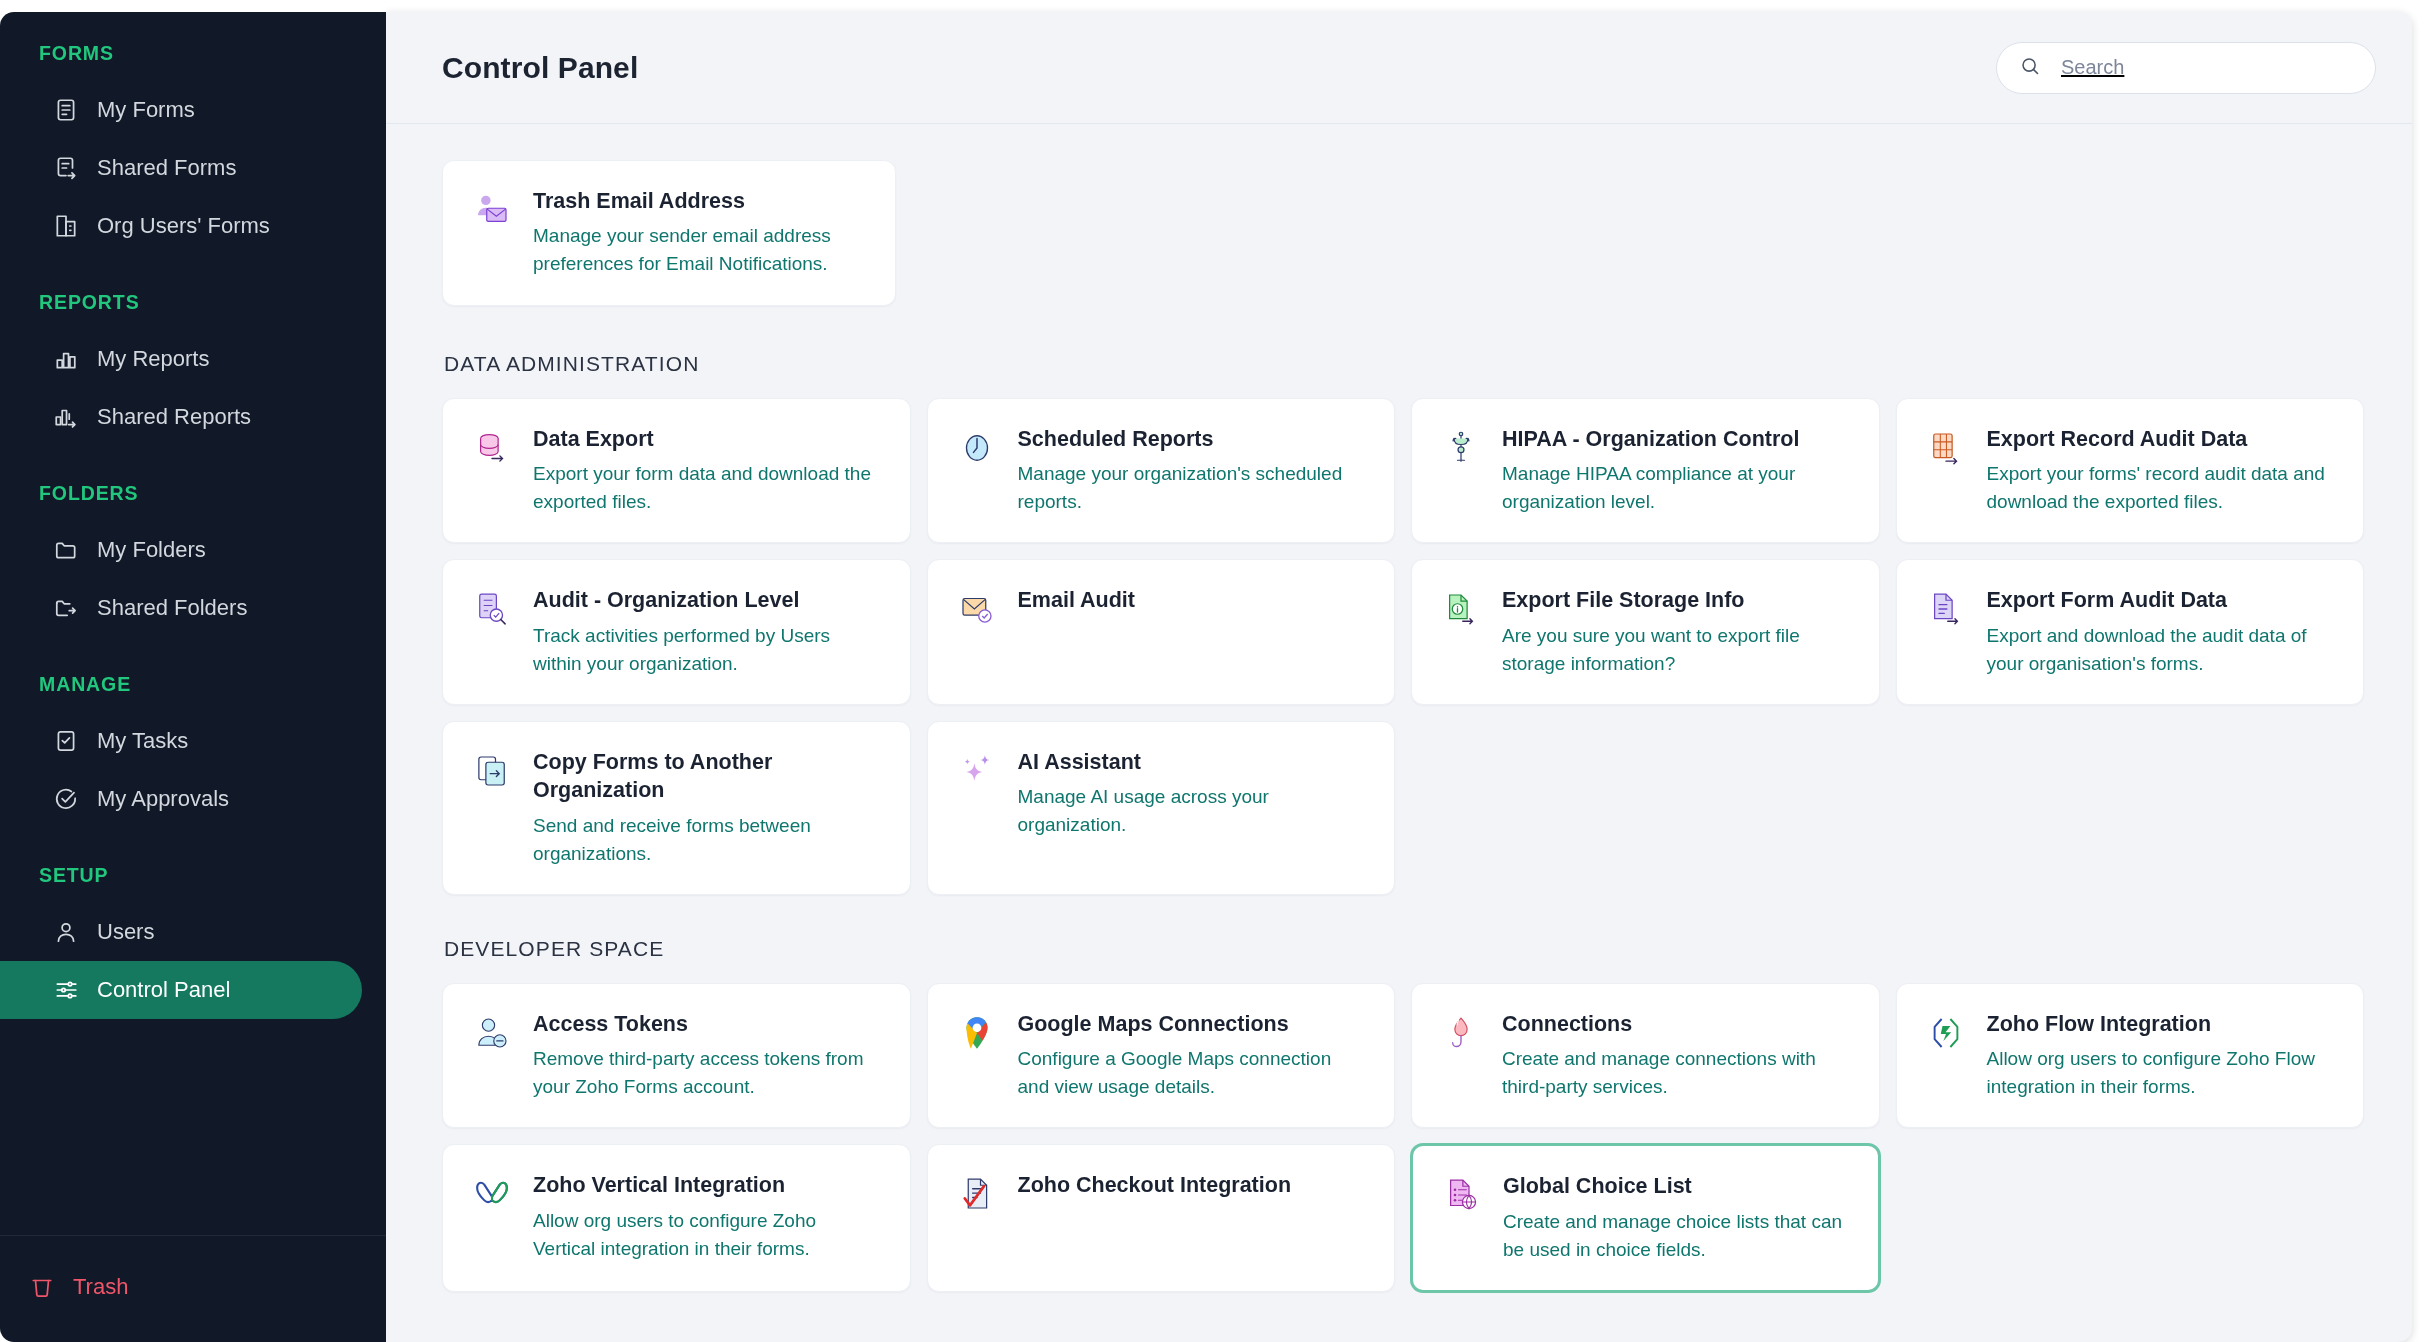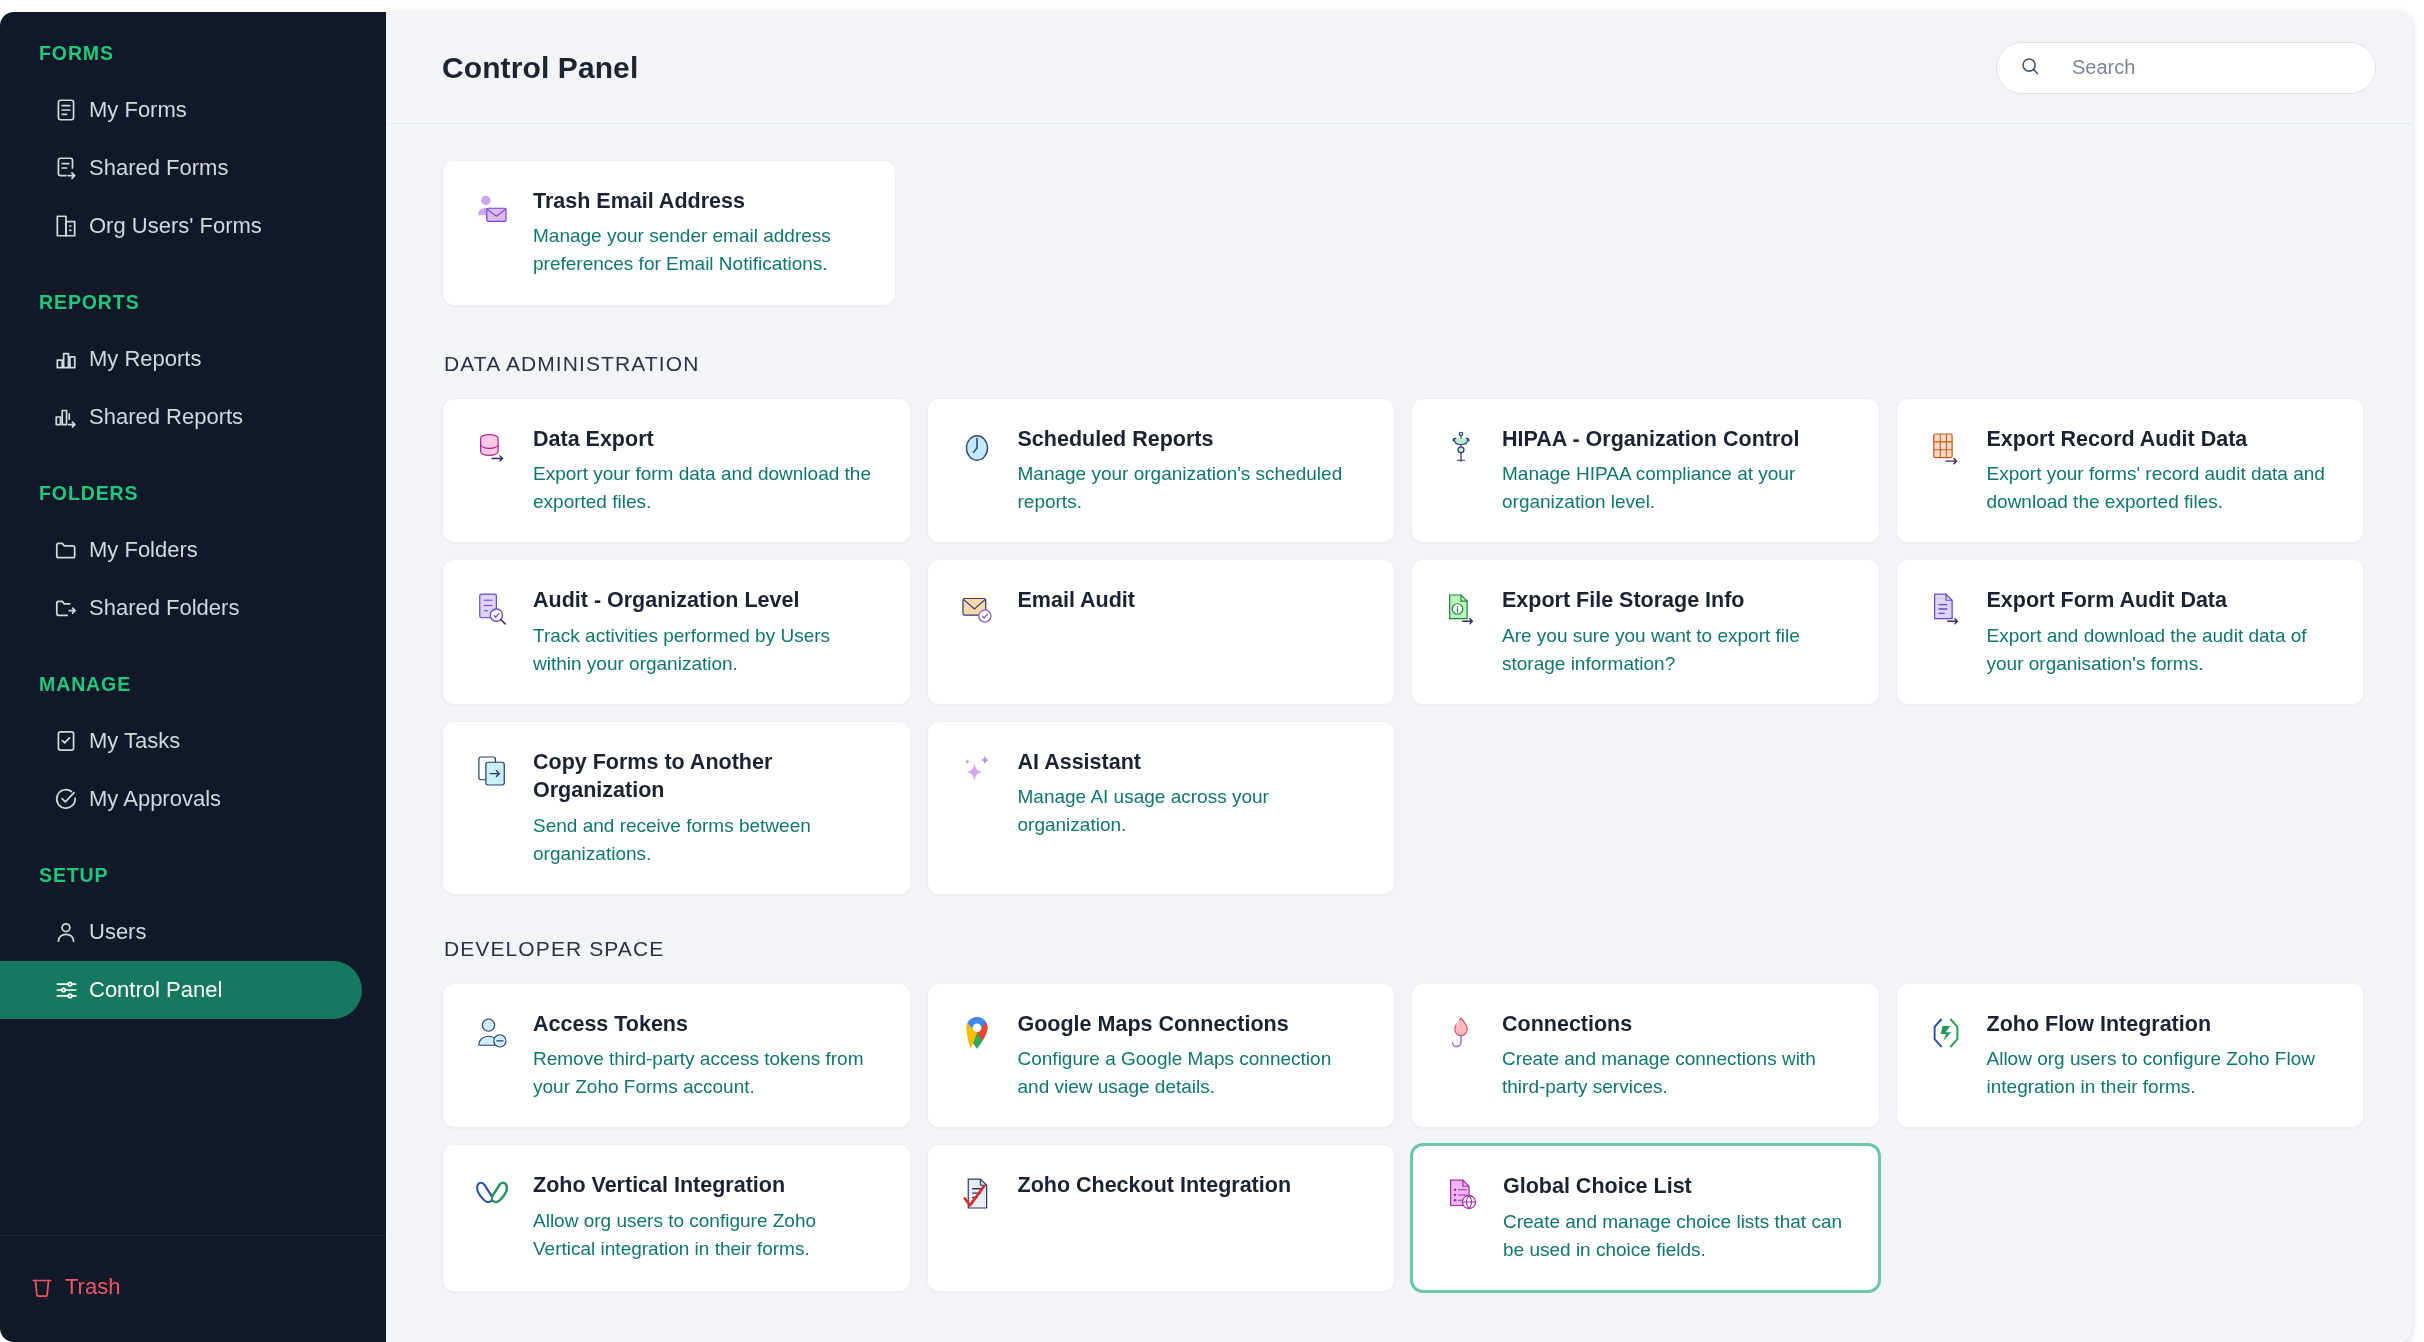--- a/index.html
+++ b/index.html
@@ -41,21 +41,21 @@
     font-weight: 700;
     letter-spacing: 0.9px;
     padding: 0 0 0 39px;
     margin-bottom: 16px;
   }
   .nav-group { margin-bottom: 36px; }
   .nav-group:first-child { margin-bottom: 36px; }
   .nav-item {
     display: flex;
     align-items: center;
-    gap: 10px;
+    gap: 18px;
     height: 58px;
     margin: 0 24px 0 0;
     padding-left: 52px;
     border-radius: 0 29px 29px 0;
     color: #d3d7de;
     font-size: 22px;
     cursor: pointer;
   }
   .nav-item .ico {
     width: 27px; height: 27px;
@@ -102,22 +102,23 @@
     letter-spacing: 0.1px;
   }
   .search-box {
     width: 380px;
     height: 52px;
     border: 1px solid #dbe0e9;
     background: #ffffff;
     border-radius: 26px;
     display: flex;
     align-items: center;
-    gap: 31px;
+    gap: 20px;
     padding: 0 22px;
+    text-decoration: underline;
   }
   .search-box input {
     border: none; outline: none; background: transparent;
     font-size: 20px; color: #2a3346;
     font-family: "Liberation Sans", sans-serif;
     width: 100%;
   }
   .search-box input::placeholder { color: #7d8699; }
 
   .content {

